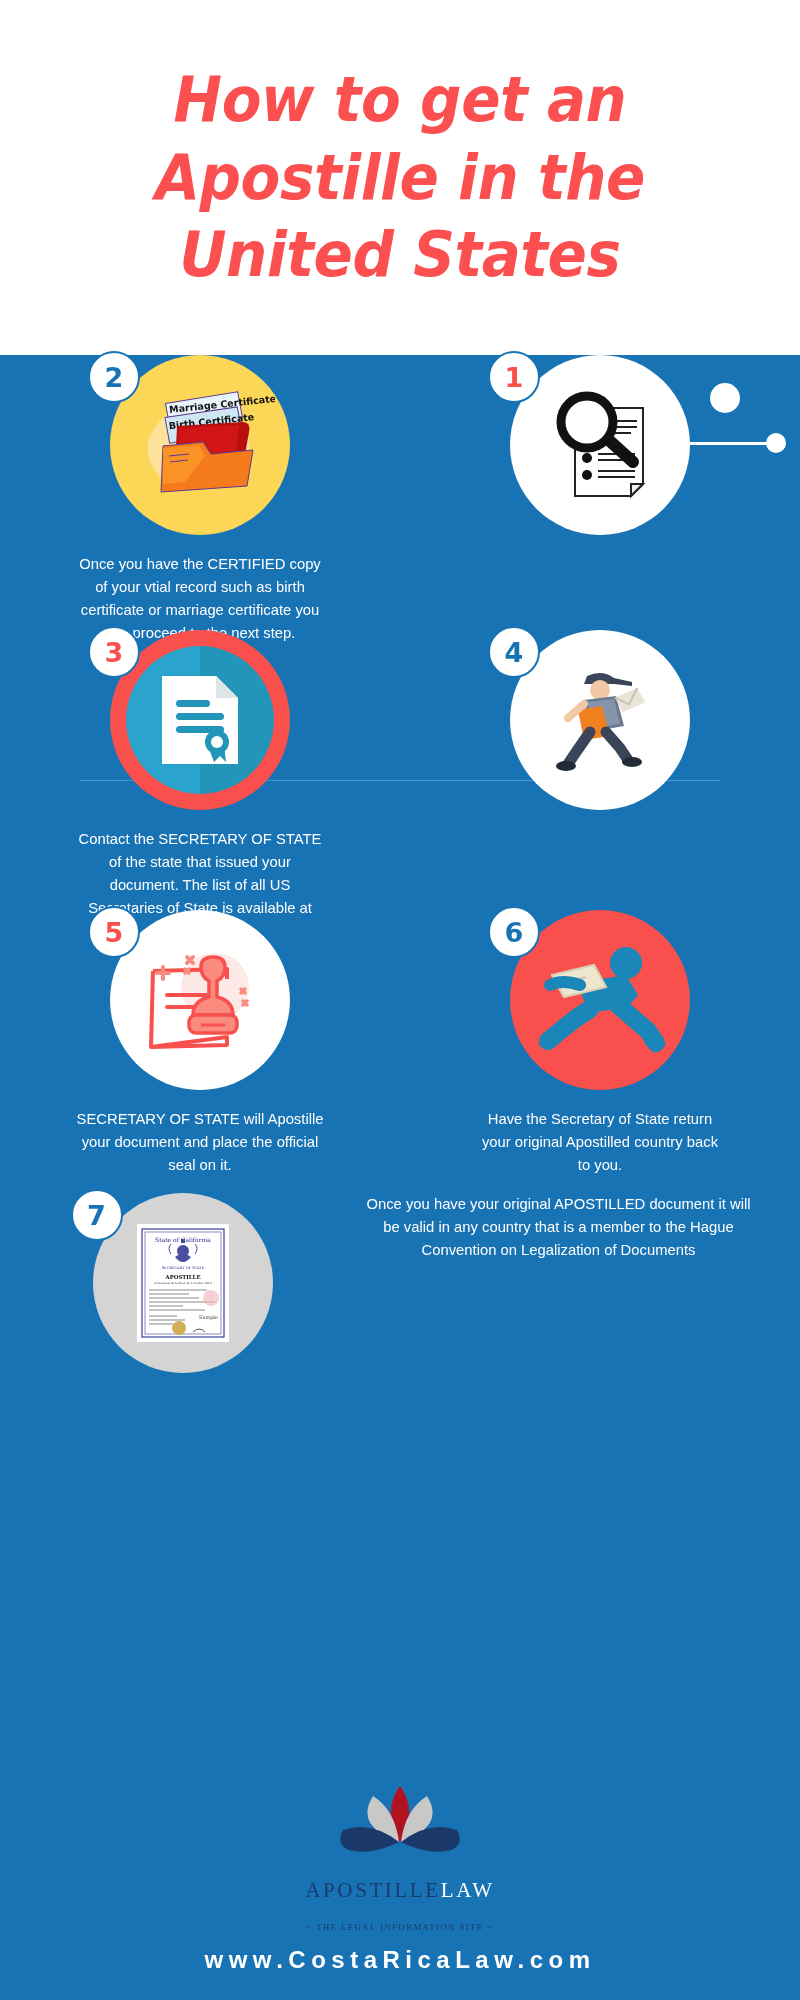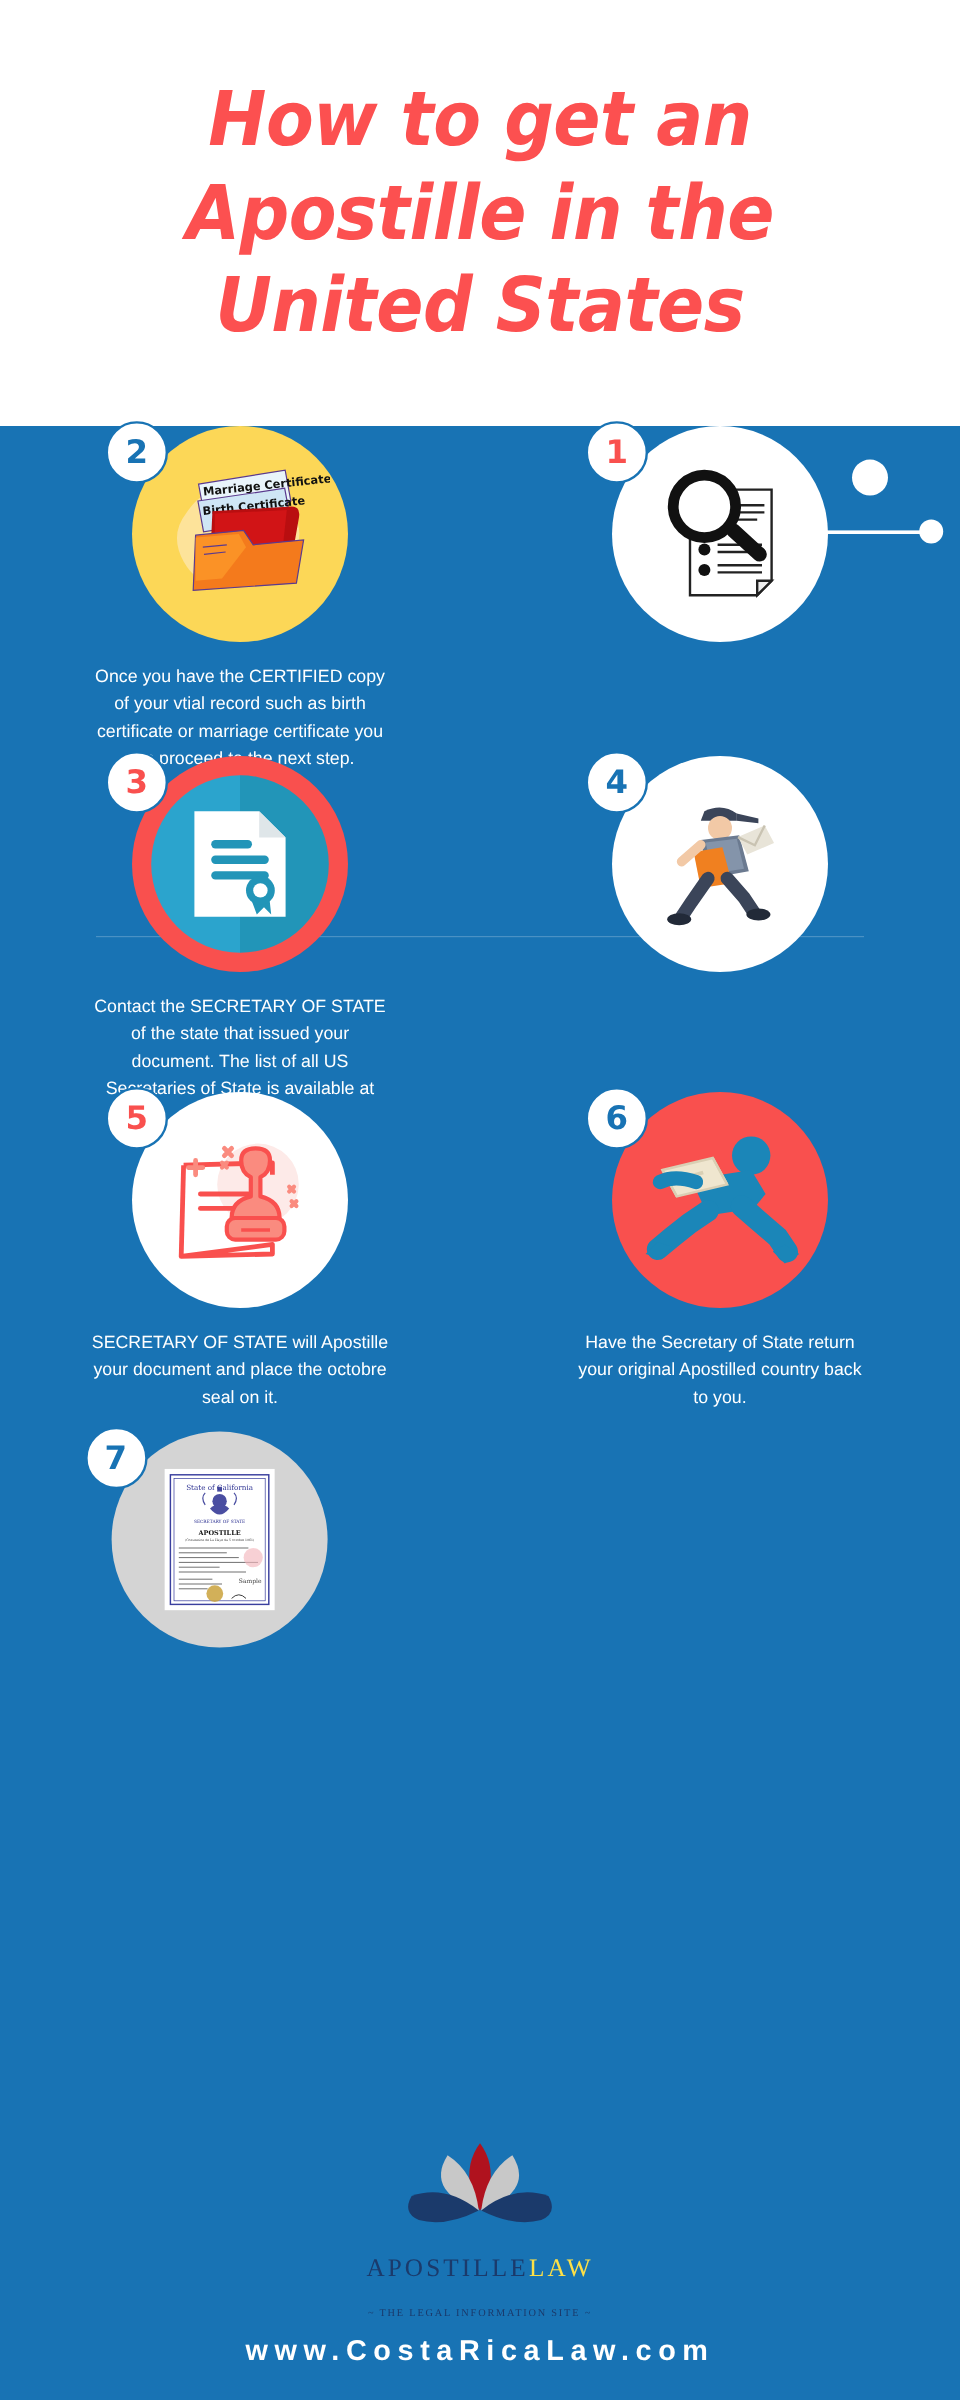--- a/index.html
+++ b/index.html
@@ -187,21 +187,21 @@
     padding-top: 30px;
   }
   .logo-mark { width: 170px; height: 96px; }
   .logo-word {
     margin-top: 2px;
     font-family: "Liberation Serif", serif;
     font-size: 21px;
     letter-spacing: 2.6px;
     color: #1b3a6b;
   }
-  .logo-word .law { color: #fde047; }
+  .logo-word .law { color: #ffffff; }
   .logo-tag {
     margin-top: 19px;
     font-family: "Liberation Serif", serif;
     font-size: 8.6px;
     letter-spacing: 1.5px;
     color: #1b3a6b;
   }
   .footer-url {
     margin-top: 14px;
     color: #ffffff;
@@ -340,21 +340,21 @@
               <line x1="70" y1="90" x2="94" y2="90" stroke="#f9504e" stroke-width="3"></line>
               <path d="M32 32 L32 44 M26 38 L38 38" stroke="#fa8b7f" stroke-width="4" stroke-linecap="round"></path>
               <path d="M56 22 L62 28 M62 22 L56 28" stroke="#fa8b7f" stroke-width="4" stroke-linecap="round"></path>
               <path d="M54 34 L58 38 M58 34 L54 38" stroke="#fa8b7f" stroke-width="3.5" stroke-linecap="round"></path>
               <path d="M110 54 L114 58 M114 54 L110 58" stroke="#fa8b7f" stroke-width="3.5" stroke-linecap="round"></path>
               <path d="M112 66 L116 70 M116 66 L112 70" stroke="#fa8b7f" stroke-width="3.5" stroke-linecap="round"></path>
             </svg>
           </div>
           <div class="badge coral">5</div>
         </div>
-        <div class="caption">SECRETARY OF STATE will Apostille your document and place the octobre seal on it.</div>
+        <div class="caption">SECRETARY OF STATE will Apostille your document and place the official seal on it.</div>
       </div>
 
       <div class="col">
         <div class="circle-wrap">
           <div class="circle c-coral">
             <svg width="140" height="130" viewBox="0 0 140 130">
               <circle cx="96" cy="28" r="16" fill="#1b86b8"></circle>
               <path d="M46 48 L96 40 L108 60 L98 72 L60 78 Z" fill="#1b86b8"></path>
               <path d="M22 40 L64 30 L76 52 L34 62 Z" fill="#efe6cf" stroke="#d9cfb4" stroke-width="2"></path>
               <path d="M22 40 L34 62 M64 30 L76 52" stroke="#d9cfb4" stroke-width="2" fill="none"></path>
@@ -405,20 +405,23 @@
               <text x="62" y="95" font-family="DejaVu Serif, serif" font-size="5" fill="#444">Sample</text>
               <circle cx="74" cy="74" r="8" fill="#f2b7bd" opacity="0.65"></circle>
               <circle cx="42" cy="104" r="7" fill="#caa23c" opacity="0.85"></circle>
               <path d="M56 108 Q62 102 68 108" stroke="#333" stroke-width="0.8" fill="none"></path>
             </svg>
           </div>
           <div class="badge blue">7</div>
         </div>
       </div>
 
+      <div class="right">
+        <div class="caption">Once you have your original APOSTILLED document it will be valid in any country that is a member to the Hague Convention on Legalization of Documents</div>
+      </div>
     </div>
 
     <div class="footer">
       <svg class="logo-mark" viewBox="0 0 170 96">
         <path d="M85 6 Q97 22 93 44 Q89 58 85 62 Q81 58 77 44 Q73 22 85 6Z" fill="#b0121e"></path>
         <path d="M58 16 Q80 30 84 62 Q66 58 56 44 Q48 32 58 16Z" fill="#c8c8c8"></path>
         <path d="M112 16 Q122 32 114 44 Q104 58 86 62 Q90 30 112 16Z" fill="#c8c8c8"></path>
         <path d="M28 50 Q56 40 84 62 Q56 76 34 70 Q20 64 28 50Z" fill="#1b3a6b"></path>
         <path d="M142 50 Q150 64 136 70 Q114 76 86 62 Q114 40 142 50Z" fill="#1b3a6b"></path>
       </svg>

